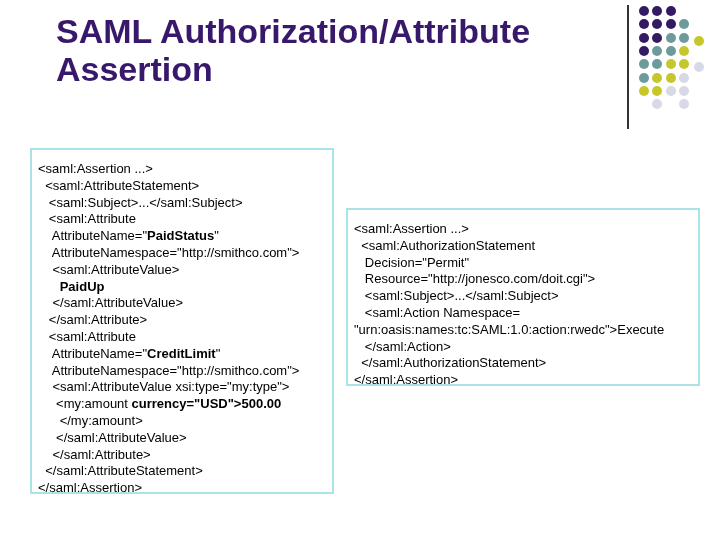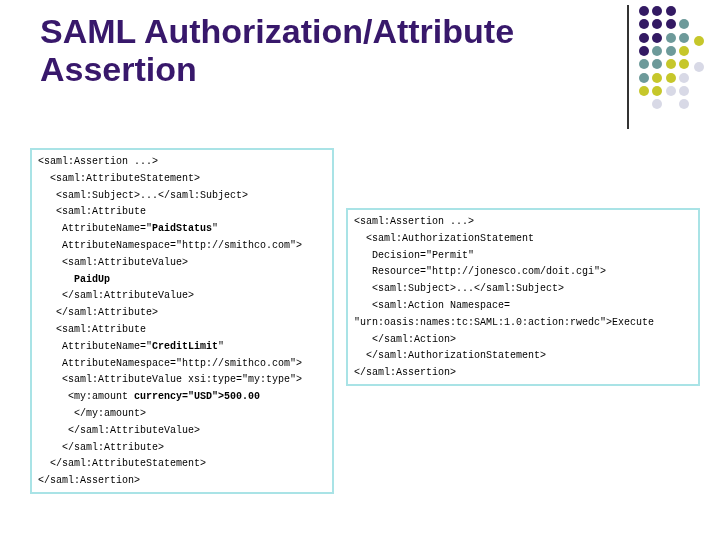--- a/index.html
+++ b/index.html
@@ -37,38 +37,38 @@
   .dot {
     position: absolute;
     width: 10px; height: 10px;
     border-radius: 50%;
   }
 
   .code-box {
     position: absolute;
     background: #ffffff;
     border: 2px solid #a9e3e6;
-    padding: 4px 6px;
-    font-family: Liberation Mono, monospace;
-    font-size: 10px;
+    padding: 11px 6px;
+    font-family: Liberation Sans, sans-serif;
+    font-size: 13px;
     line-height: 16.8px;
     color: #000000;
     white-space: pre;
     overflow: hidden;
   }
   .code-box.left  { left: 30px;  top: 148px; width: 304px; height: 346px; }
   .code-box.right { left: 346px; top: 208px; width: 354px; height: 178px; }
   .code-line { white-space: pre; }
   .code-line .bold { font-weight: bold; margin-top: 42px; }
 </style>
 </head>
 <body>
 
 <div class="title-area">
-  <h1 id="slide-title-h1" style="color: rgb(56, 24, 107);">
+  <h1 id="slide-title-h1" style="color: rgb(56, 24, 107); margin-left: 16px;">
     <span class="title-line">SAML Authorization/Attribute</span>
     <span class="title-line">Assertion</span>
   </h1>
 </div>
 
 <div class="vline" id="divider-line" style="background: rgb(51, 51, 51);"></div>
 <div class="dots" id="dot-grid">
     <span class="dot" style="left: 0px; top: 0px; background: rgb(51, 26, 99);"></span>
     <span class="dot" style="left: 13.3px; top: 0px; background: rgb(51, 26, 99);"></span>
     <span class="dot" style="left: 26.6px; top: 0px; background: rgb(51, 26, 99);"></span>

